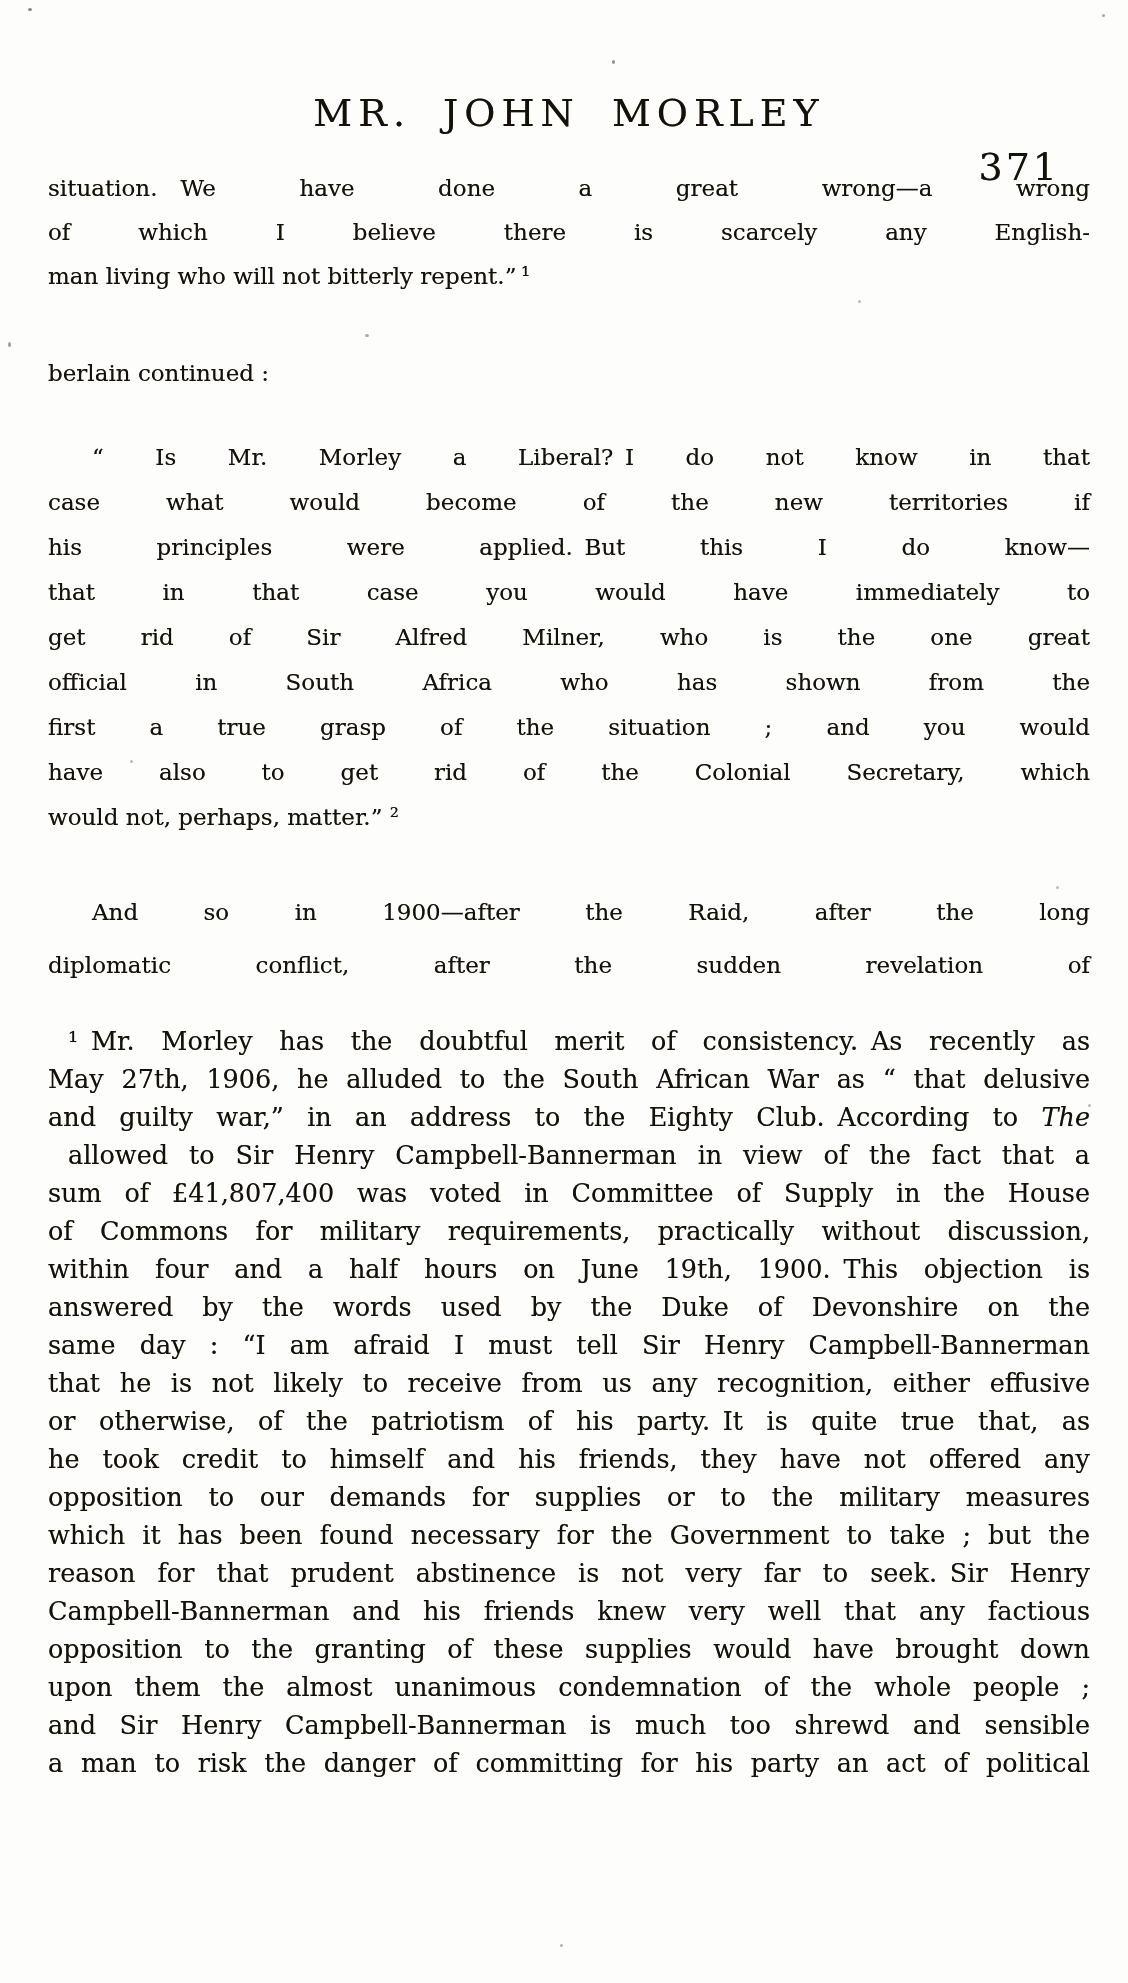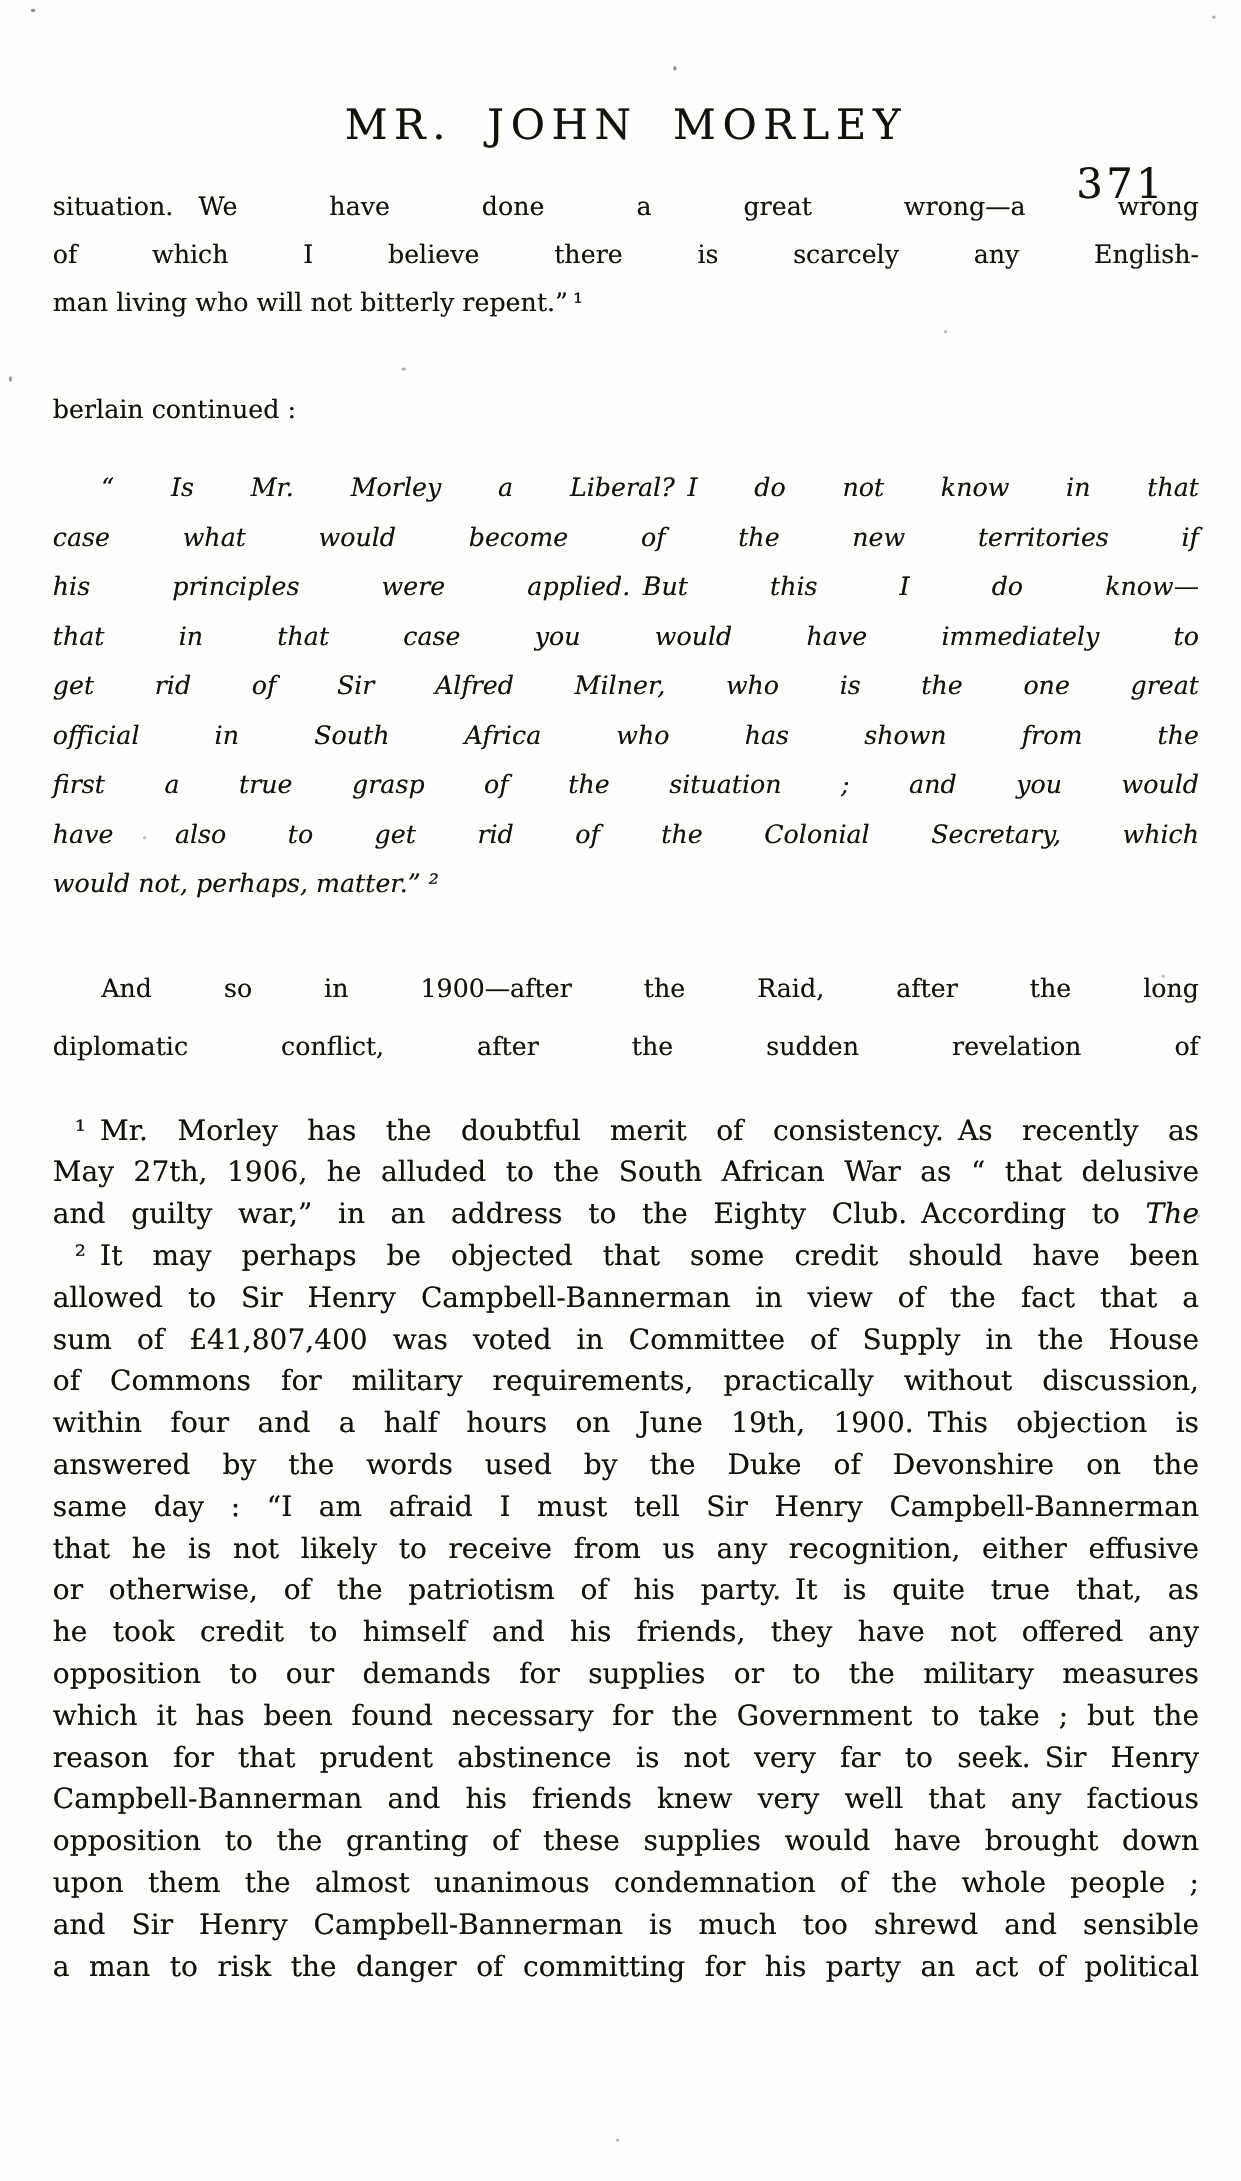--- a/index.html
+++ b/index.html
@@ -27,21 +27,21 @@
   .hpage {
     position: absolute; right: 30px; top: 22px;
     font-size: 38px; line-height: 54px; letter-spacing: 3px; margin-top: 32px;
   }
   
   .para { font-size: 23px; }
   .ln { text-align: justify; text-align-last: justify; white-space: pre-wrap; }
   .ln-end { text-align-last: left; }
   .para-0 { margin-top: 26px; line-height: 44px; }
   .para-1 { margin-top: 48px; line-height: 54px; }
-  .para-2 { margin-top: 22px; line-height: 45px; font-style: italic; }
+  .para-2 { margin-top: 35px; line-height: 45px; }
   .para-2 .ln:first-child { text-indent: 44px; }
   .para-3 { margin-top: 46px; line-height: 53px; }
   .para-3 .ln:first-child { text-indent: 44px; }
   
   #footnotes { margin-top: 30px; }
   .footnote { font-size: 25.5px; line-height: 38px; }
   .footnote .ln:first-child { text-indent: 20px; }
   .it { font-style: italic; }
   
   .speck { position: absolute; background: #2a2520; border-radius: 50%; }
@@ -91,21 +91,20 @@
       </div>
     </section>
 
   <section id="footnotes">
       <div class="footnote">
         <div class="ln">¹ Mr. Morley has the doubtful merit of consistency. As recently as</div>
         <div class="ln">May 27th, 1906, he alluded to the South African War as “ that delusive</div>
         <div class="ln"><span>and guilty war,” in an address to the Eighty Club. According to </span><span class="it">The</span></div>
       </div>
       <div class="footnote">
-        <div class="ln">² It may perhaps be objected that some credit should have been</div>
         <div class="ln">allowed to Sir Henry Campbell-Bannerman in view of the fact that a</div>
         <div class="ln">sum of £41,807,400 was voted in Committee of Supply in the House</div>
         <div class="ln">of Commons for military requirements, practically without discussion,</div>
         <div class="ln">within four and a half hours on June 19th, 1900. This objection is</div>
         <div class="ln">answered by the words used by the Duke of Devonshire on the</div>
         <div class="ln">same day : “I am afraid I must tell Sir Henry Campbell-Bannerman</div>
         <div class="ln">that he is not likely to receive from us any recognition, either effusive</div>
         <div class="ln">or otherwise, of the patriotism of his party. It is quite true that, as</div>
         <div class="ln">he took credit to himself and his friends, they have not offered any</div>
         <div class="ln">opposition to our demands for supplies or to the military measures</div>

